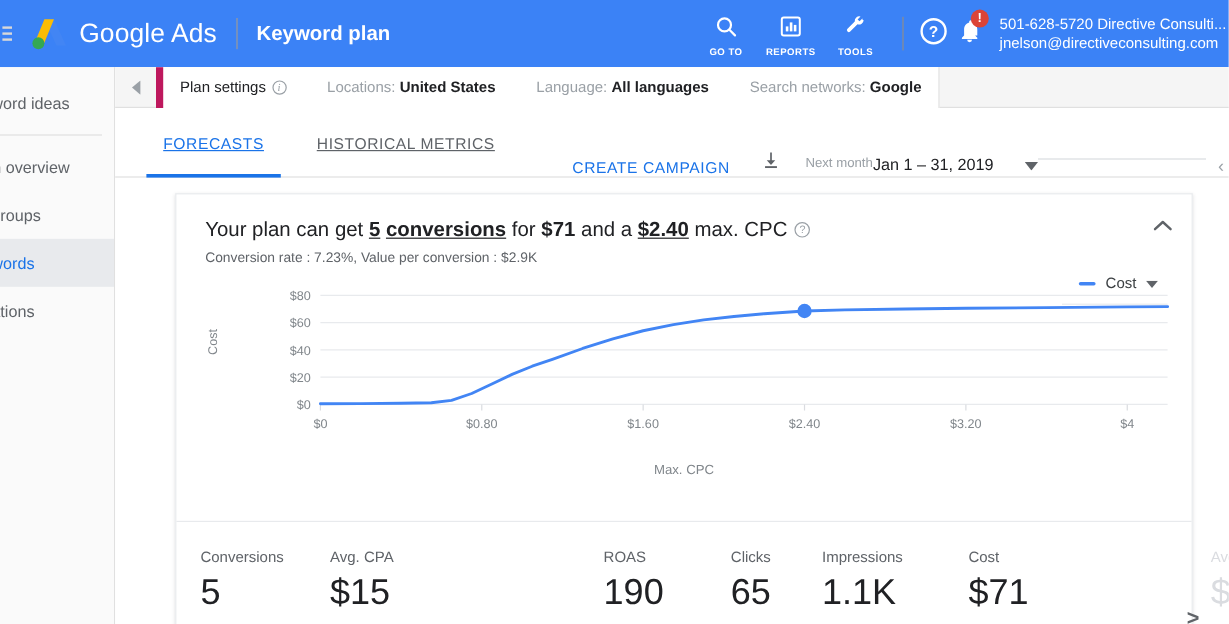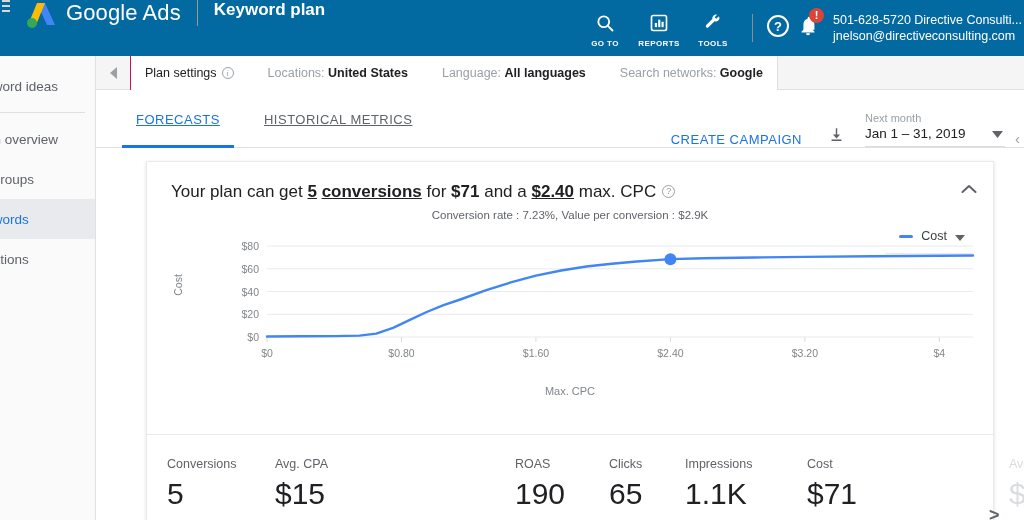--- a/index.html
+++ b/index.html
@@ -8,22 +8,22 @@
     overflow: hidden;
     font-family: "Liberation Sans", sans-serif;
     background: #fff;
     -webkit-font-smoothing: antialiased;
   }
   .app { position: relative; width: 1024px; height: 520px; }
 
   
   .topbar {
     position: absolute; left: 0; top: 0; width: 1024px; height: 56px;
-    background: #0369a1;
-    display: flex; align-items: flex-start;
+    background: #3b82f6;
+    display: flex; align-items: center;
   }
   .hamburger { width: 14px; margin-left: 2px; display: flex; flex-direction: column; gap: 3px; }
   .hamburger span { display: block; height: 2px; background: #d8d8d8; width: 8px; }
   .ads-logo { margin-left: 8px; width: 34px; height: 30px; position: relative; }
   .brand {
     color: #fff; font-size: 22px; margin-left: 8px; letter-spacing: .1px; font-weight: 400;
   }
   .brand-divider { width: 1px; height: 26px; background: #9a9a9a; margin: 0 16px; }
   .page-title { color: #fff; font-size: 17px; font-weight: bold; }
   .topbar-right { margin-left: auto; display: flex; align-items: center; height: 56px; }
@@ -62,21 +62,21 @@
 
   .settings-bar {
     height: 34px; background: #f5f5f5; border-bottom: 1px solid #e0e0e0;
     display: flex; align-items: center; padding-left: 8px; gap: 0;
   }
   .back-tri {
     width: 20px; height: 34px; display: flex; align-items: center; justify-content: center;
   }
   .settings-panel {
     display: flex; align-items: center; height: 34px; background: #fff; padding: 0 14px;
-    border-left: 1px solid #be185d; border-right: 1px solid #e0e0e0; margin-left: 6px;
+    border-left: 6px solid #be185d; border-right: 1px solid #e0e0e0; margin-left: 6px;
   }
   .set-label { font-size: 12.5px; color: #202124; }
   .set-group { margin-left: 34px; font-size: 12.5px; color: #9aa0a6; white-space: nowrap; }
   .set-group b { color: #202124; font-weight: bold; }
   .info-i {
     display: inline-flex; width: 12px; height: 12px; border: 1px solid #9aa0a6; border-radius: 50%;
     color: #9aa0a6; font-size: 9px; align-items: center; justify-content: center; margin-left: 5px;
     font-style: italic; font-family: "Liberation Serif", serif;
   }
 
@@ -87,21 +87,21 @@
     color: #5f6368; position: relative; height: 58px; text-decoration: underline;
   }
   .tab:first-child { margin-left: 18px; }
   .tab.active { color: #1a73e8; }
   .tab.active::after {
     content: ""; position: absolute; left: 8px; right: 8px; bottom: 0; height: 3px; background: #1a73e8;
   }
   .tabs-right { margin-left: auto; display: flex; align-items: flex-end; padding-right: 4px; }
   .create-camp { color: #1a73e8; font-size: 13px; letter-spacing: .5px; }
   .dl-icon { margin: 0 20px 0 26px; }
-  .daterange { display: flex; flex-direction: column; justify-content: center; }
+  .daterange { display: flex; justify-content: center; }
   .dr-top { font-size: 11px; color: #9aa0a6; line-height: 14px; }
   .dr-main { font-size: 13.5px; color: #202124; line-height: 18px; display: flex; align-items: center; }
   .dr-underline { height: 1px; background: #dadce0; margin-top: 3px; width: 140px; }
   .caret-dn { margin-left: 26px; }
   .chev-right-small { margin-left: 10px; color: #9aa0a6; font-size: 15px; }
 
   
   .card {
     position: absolute; left: 50px; top: 105px; width: 848px; height: 400px;
     background: #fff; border: 1px solid #e8eaed;
@@ -109,21 +109,21 @@
   }
   .card-head { padding: 20px 24px 0 24px; position: relative; }
   .headline { font-size: 17px; color: #202124; font-weight: 400; }
   .headline b { font-weight: bold; }
   .headline u { text-decoration: underline; }
   .q-mark {
     display: inline-flex; width: 13px; height: 13px; border: 1px solid #9aa0a6; border-radius: 50%;
     color: #9aa0a6; font-size: 9px; align-items: center; justify-content: center; margin-left: 6px;
     vertical-align: 3px;
   }
-  .subline { font-size: 11.5px; color: #5f6368; margin-top: 7px; text-align: center; }
+  .subline { font-size: 11.5px; color: #5f6368; margin-top: 7px; }
   .collapse-btn { position: absolute; right: 16px; top: 18px; }
 
   
   .chart-wrap { position: relative; height: 170px; margin-top: 6px; }
   .legend { position: absolute; right: 28px; top: 0px; display: flex; align-items: center; }
   .legend-swatch { width: 14px; height: 3px; background: #4285f4; border-radius: 2px; }
   .legend-label { font-size: 12.5px; color: #3c4043; margin-left: 8px; }
   .legend-caret { margin-left: 8px; }
   .legend-rule { position: absolute; right: 20px; top: 26px; width: 88px; height: 1px; background: #e8eaed; }
   .y-title {
@@ -360,21 +360,21 @@
 
       <div class="metrics">
         <div class="metric" style="left:20px">
           <div class="m-label">Conversions</div>
           <div class="m-value">5</div>
         </div>
         <div class="metric" style="left:128px">
           <div class="m-label">Avg. CPA</div>
           <div class="m-value">$15</div>
         </div>
-        <div class="metric" style="left:368px">
+        <div class="metric" style="left:356px">
           <div class="m-label">ROAS</div>
           <div class="m-value">190</div>
         </div>
         <div class="metric" style="left:462px">
           <div class="m-label">Clicks</div>
           <div class="m-value">65</div>
         </div>
         <div class="metric" style="left:538px">
           <div class="m-label">Impressions</div>
           <div class="m-value">1.1K</div>

